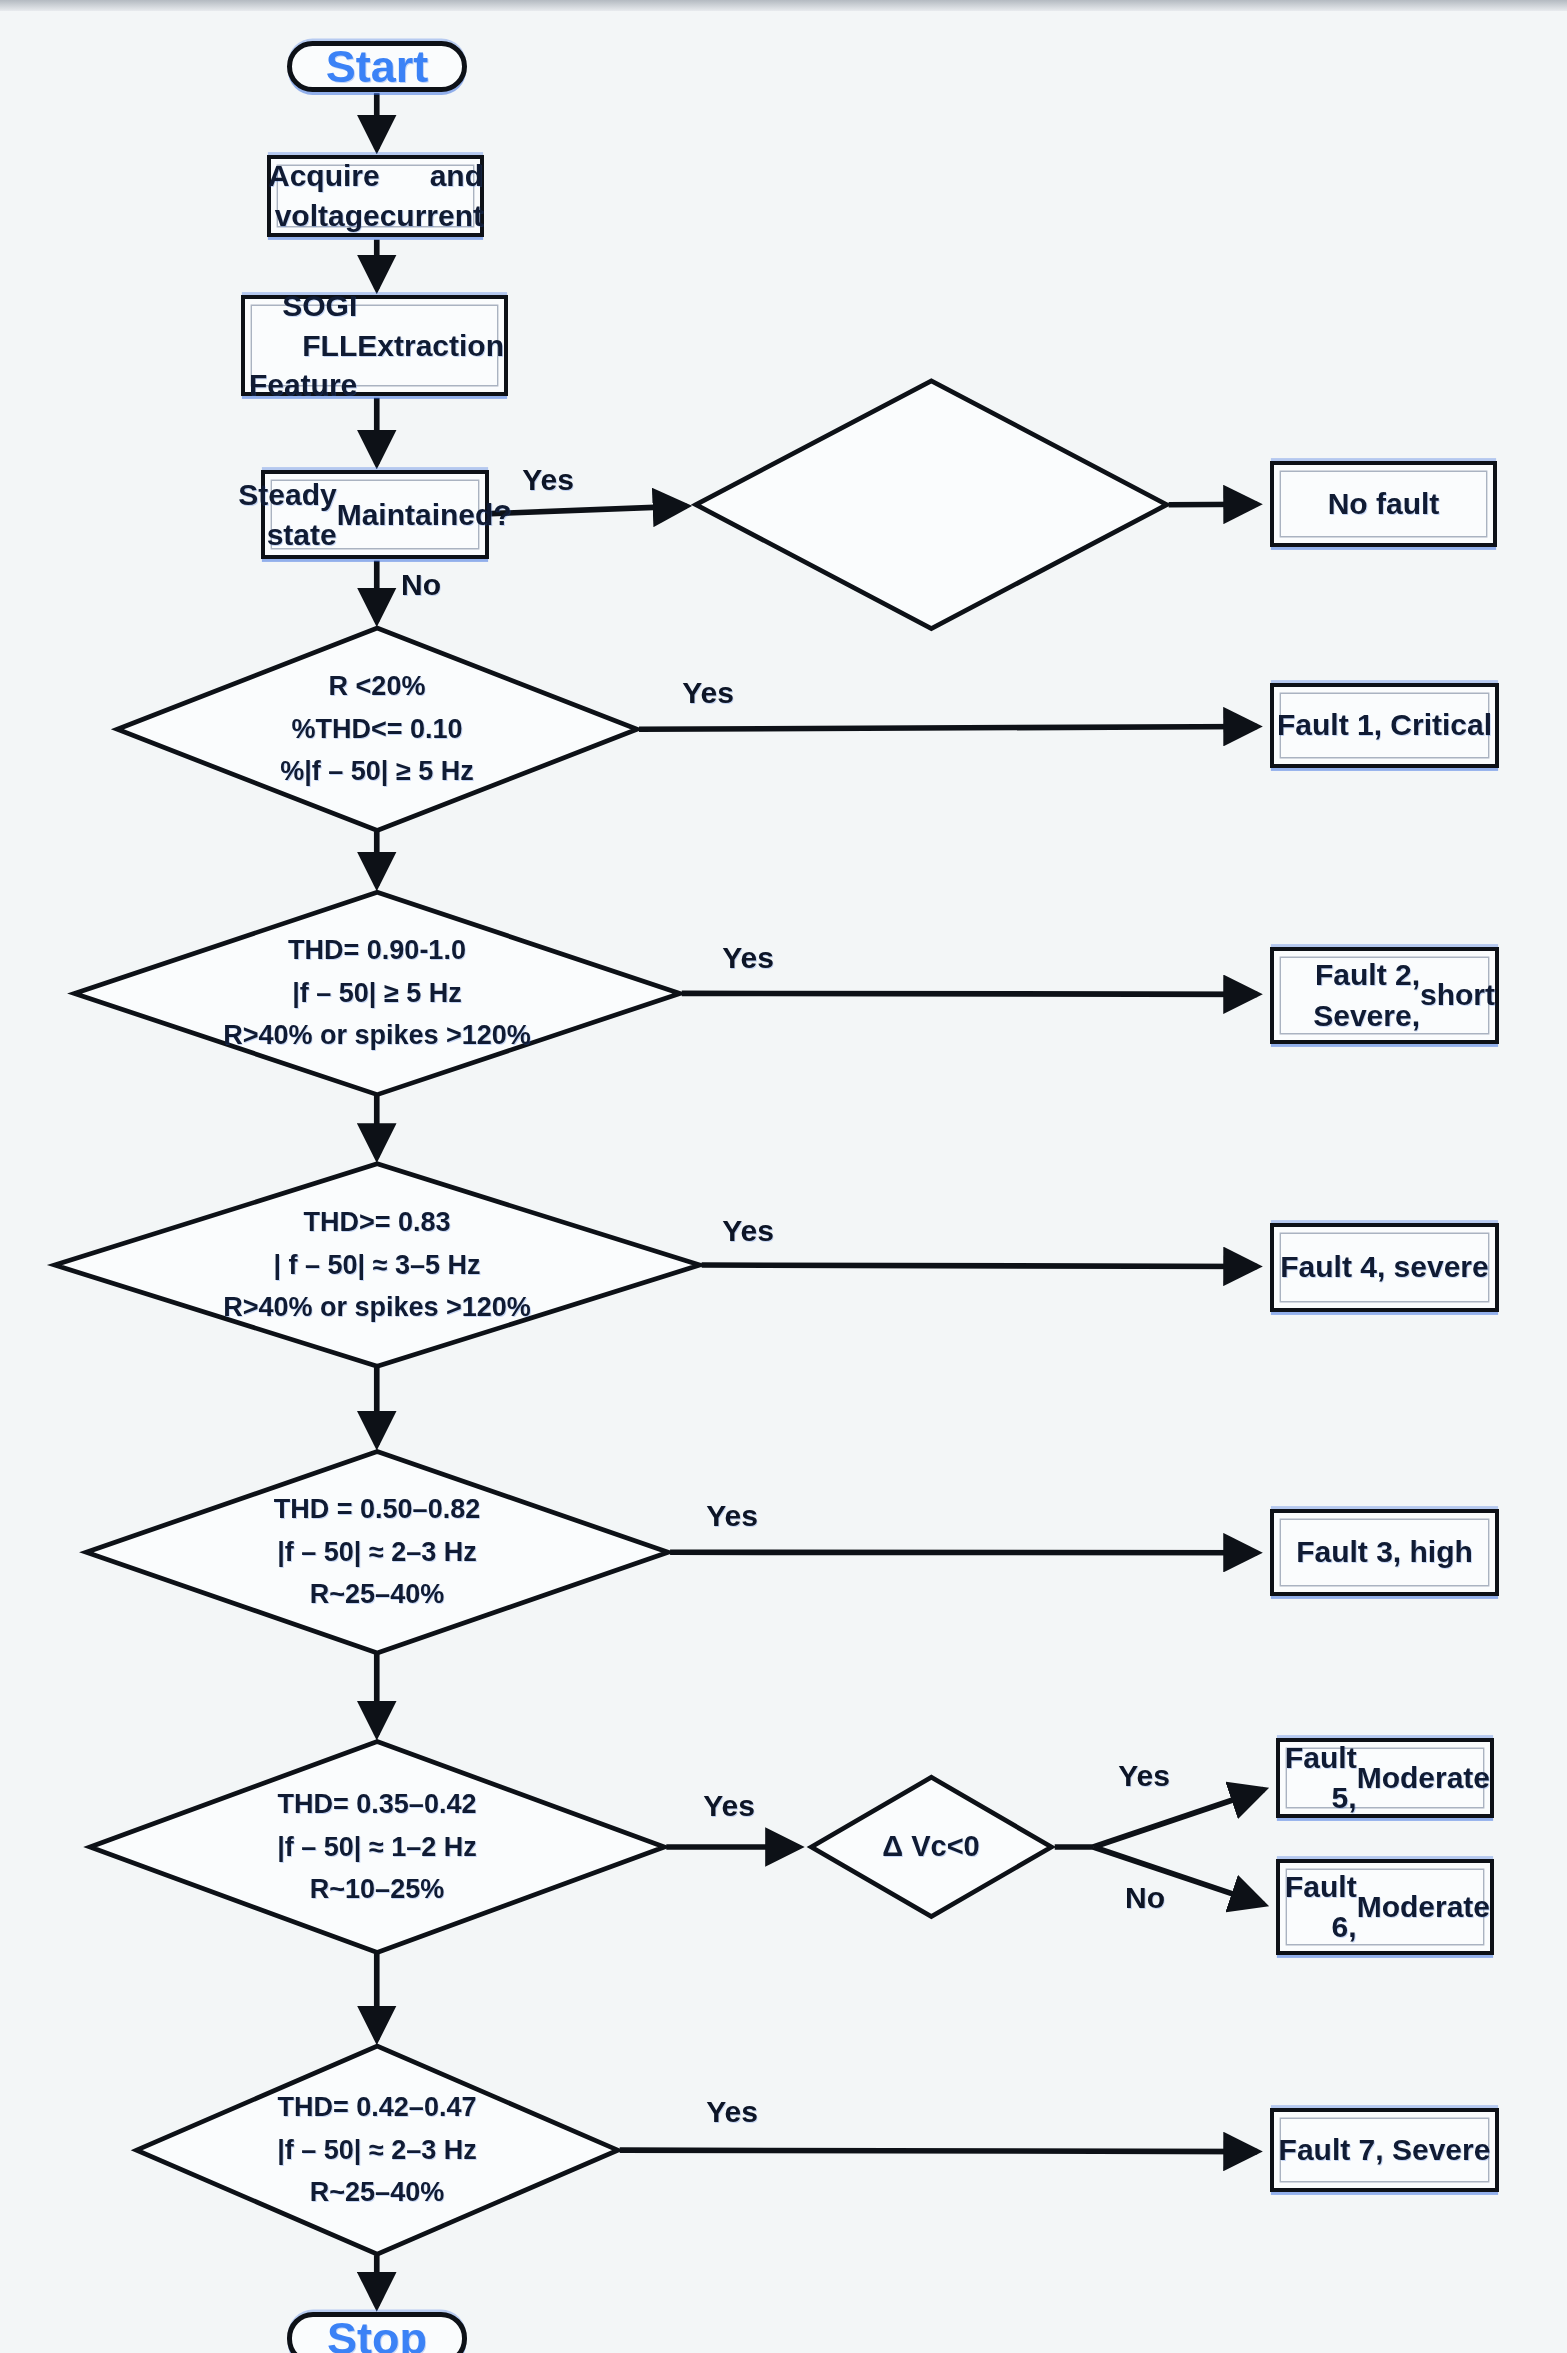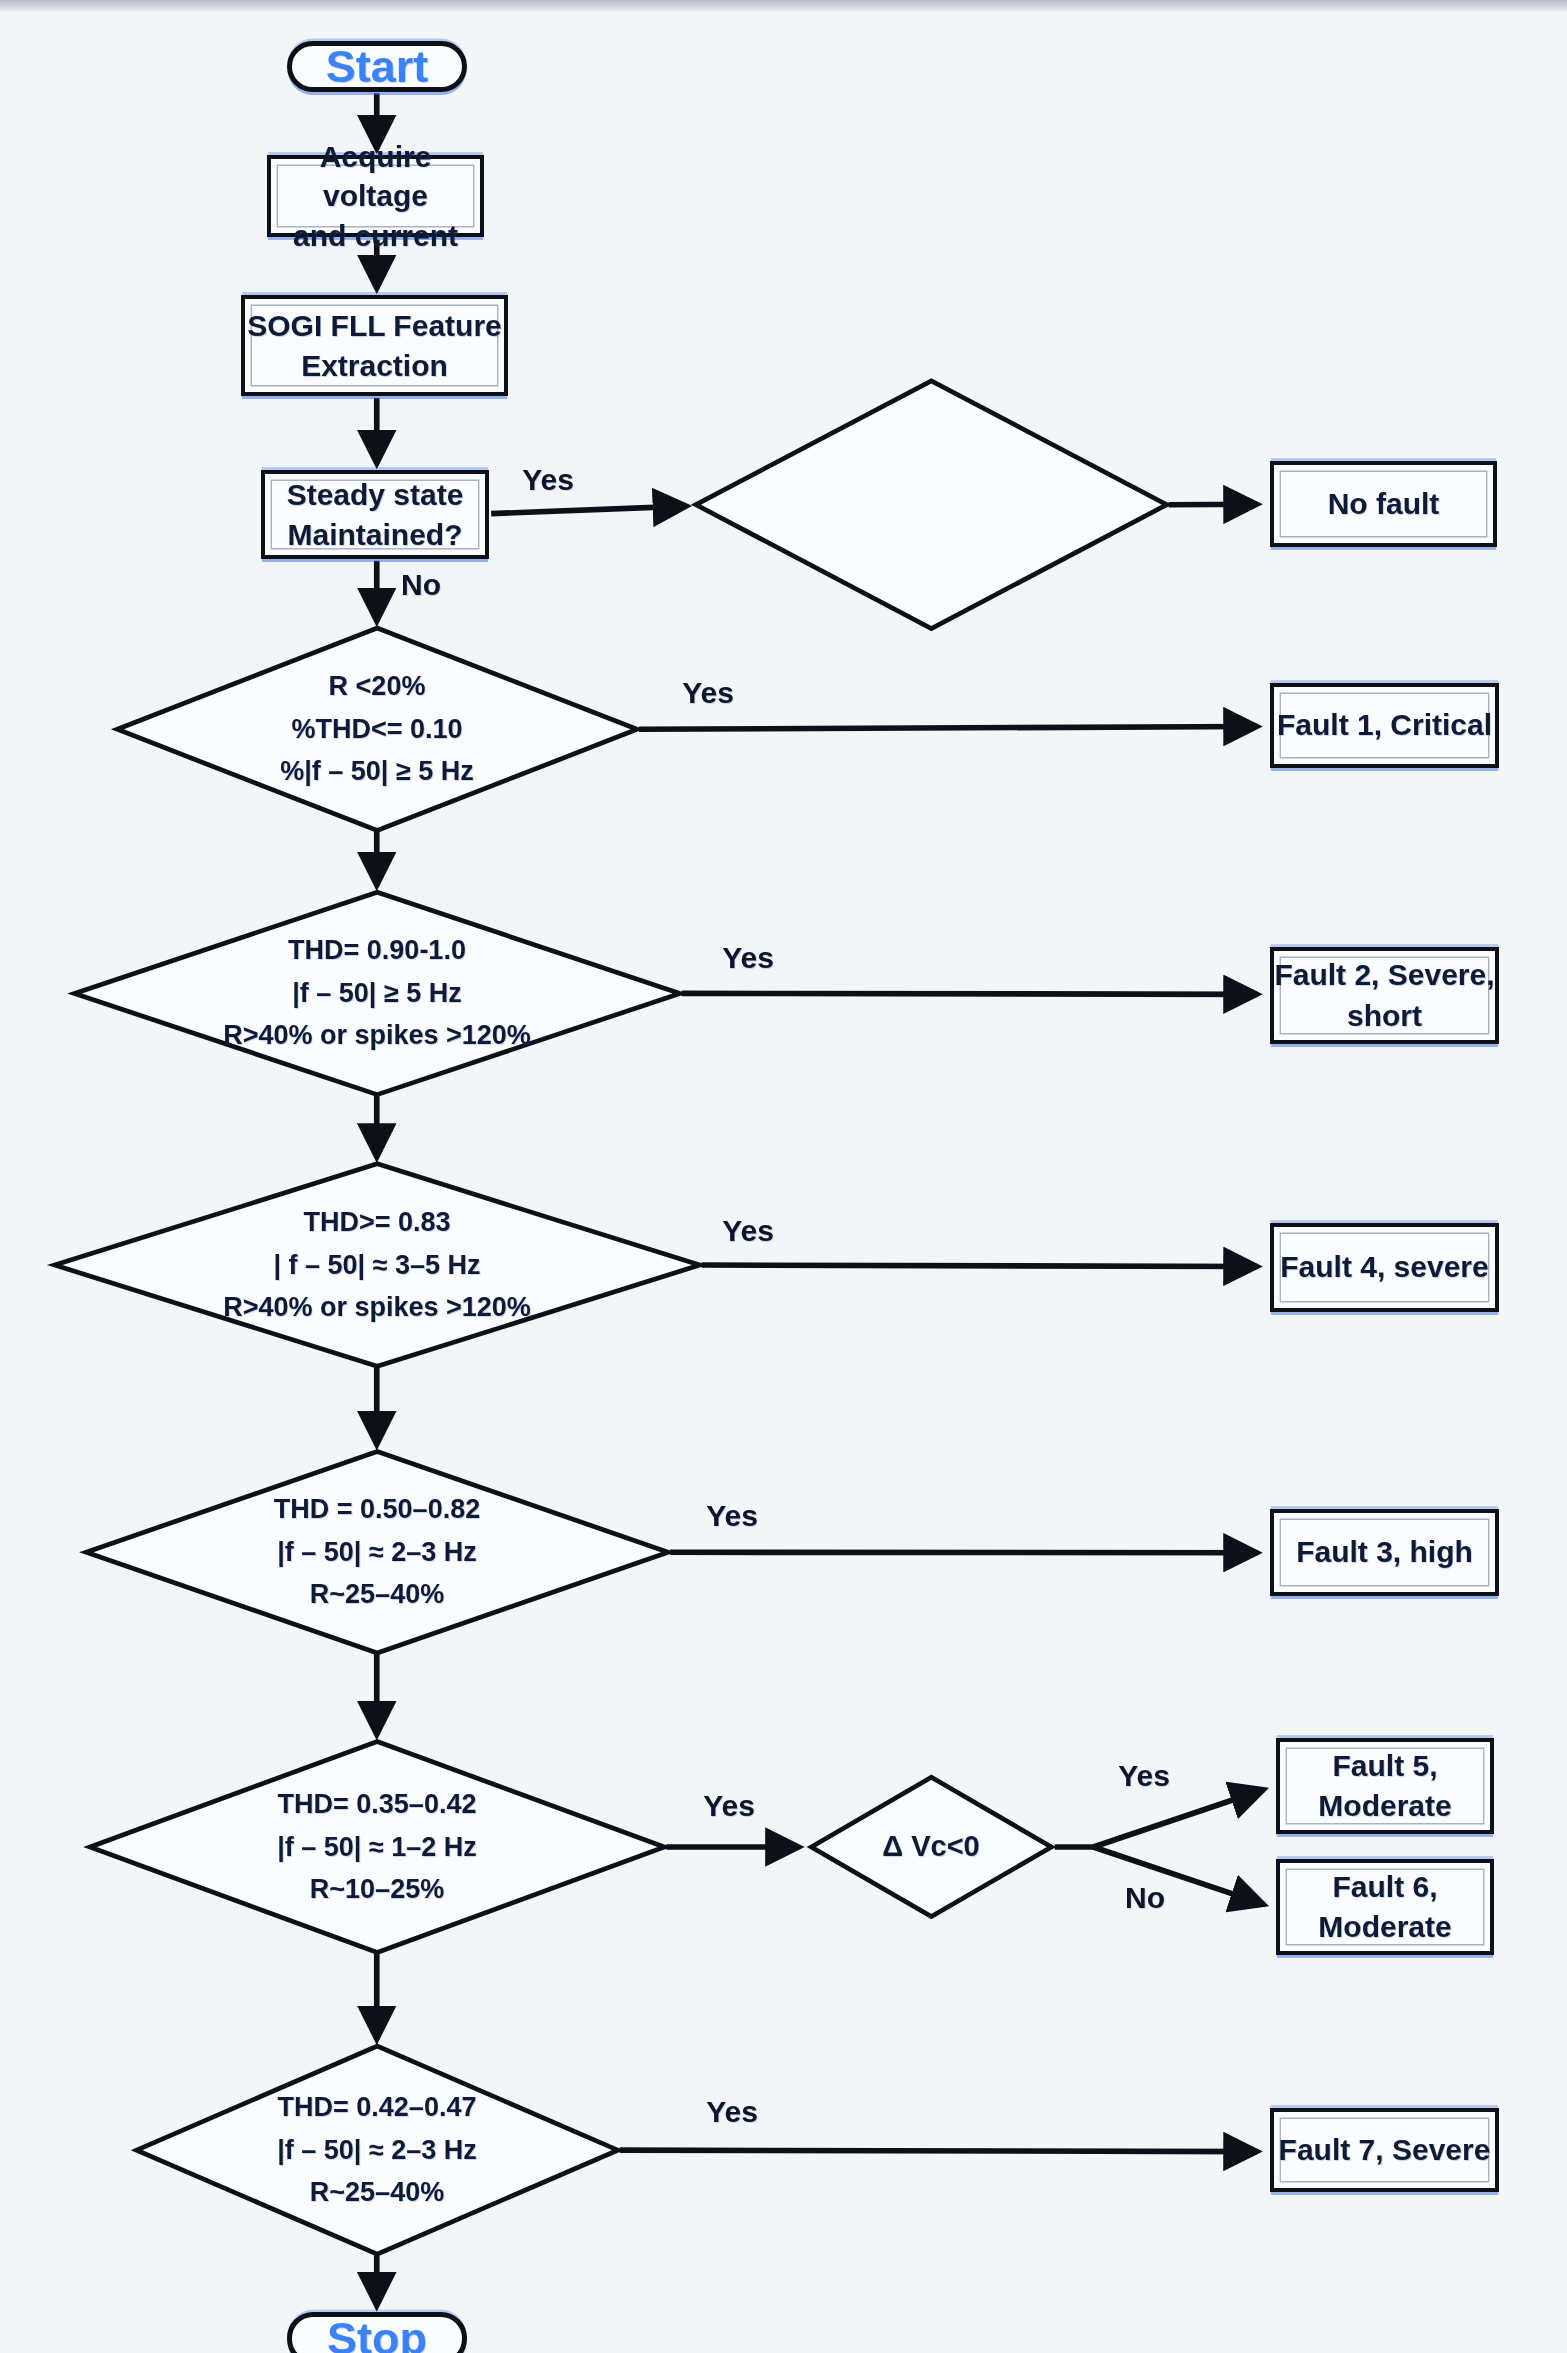--- a/index.html
+++ b/index.html
@@ -7,22 +7,22 @@
     position:relative;width:1568px;height:2443px;overflow:hidden;
     background:#f3f6f7;
     font-family:"Liberation Sans",sans-serif;
   }
   .topstrip{position:absolute;left:0;top:0;width:100%;height:11.3px;
     background:linear-gradient(#b4bac1,#e8ebee);}
   svg.connectors{position:absolute;left:0;top:0;width:1568px;height:2443px;}
   .rectnode{
     position:absolute;box-sizing:border-box;
     border:4.2px solid #0d1117;background:#fafcfd;
-    display:flex;flex-direction:column;justify-content:center;align-items:center;
-    text-align:center;font-weight:700;color:#101b33;
+    display:flex;justify-content:center;align-items:center;
+    text-align:right;font-weight:700;color:#101b33;
     box-shadow:0 3.8px 0 -0.9px rgba(47,103,224,.50),
                0 -3.8px 0 -0.9px rgba(47,103,224,.32),
                inset 0 0 0 5.6px #fafcfd,
                inset 0 0 0 7px rgba(73,92,120,.45);
   }
   .rectnode span{display:block;}
   .process{font-size:30px;line-height:1.32;}
   .fault{font-size:30px;line-height:1.35;}
   .terminator{
     position:absolute;box-sizing:border-box;
@@ -160,21 +160,21 @@
   <div class="rectnode fault" style="left:1270px;top:947px;width:229px;height:97px;">
     <span>Fault 2, Severe,</span>
     <span>short</span>
   </div>
   <div class="rectnode fault" style="left:1270px;top:1223px;width:229px;height:89px;">
     <span>Fault 4, severe</span>
   </div>
   <div class="rectnode fault" style="left:1270px;top:1509px;width:229px;height:87px;">
     <span>Fault 3, high</span>
   </div>
-  <div class="rectnode fault" style="left:1276px;top:1738px;width:218px;height:96px;">
+  <div class="rectnode fault" style="left:1276px;top:1738px;width:218px;height:80px;">
     <span>Fault 5,</span>
     <span>Moderate</span>
   </div>
   <div class="rectnode fault" style="left:1276px;top:1859px;width:218px;height:96px;">
     <span>Fault 6,</span>
     <span>Moderate</span>
   </div>
   <div class="rectnode fault" style="left:1270px;top:2108px;width:229px;height:84px;">
     <span>Fault 7, Severe</span>
   </div>

